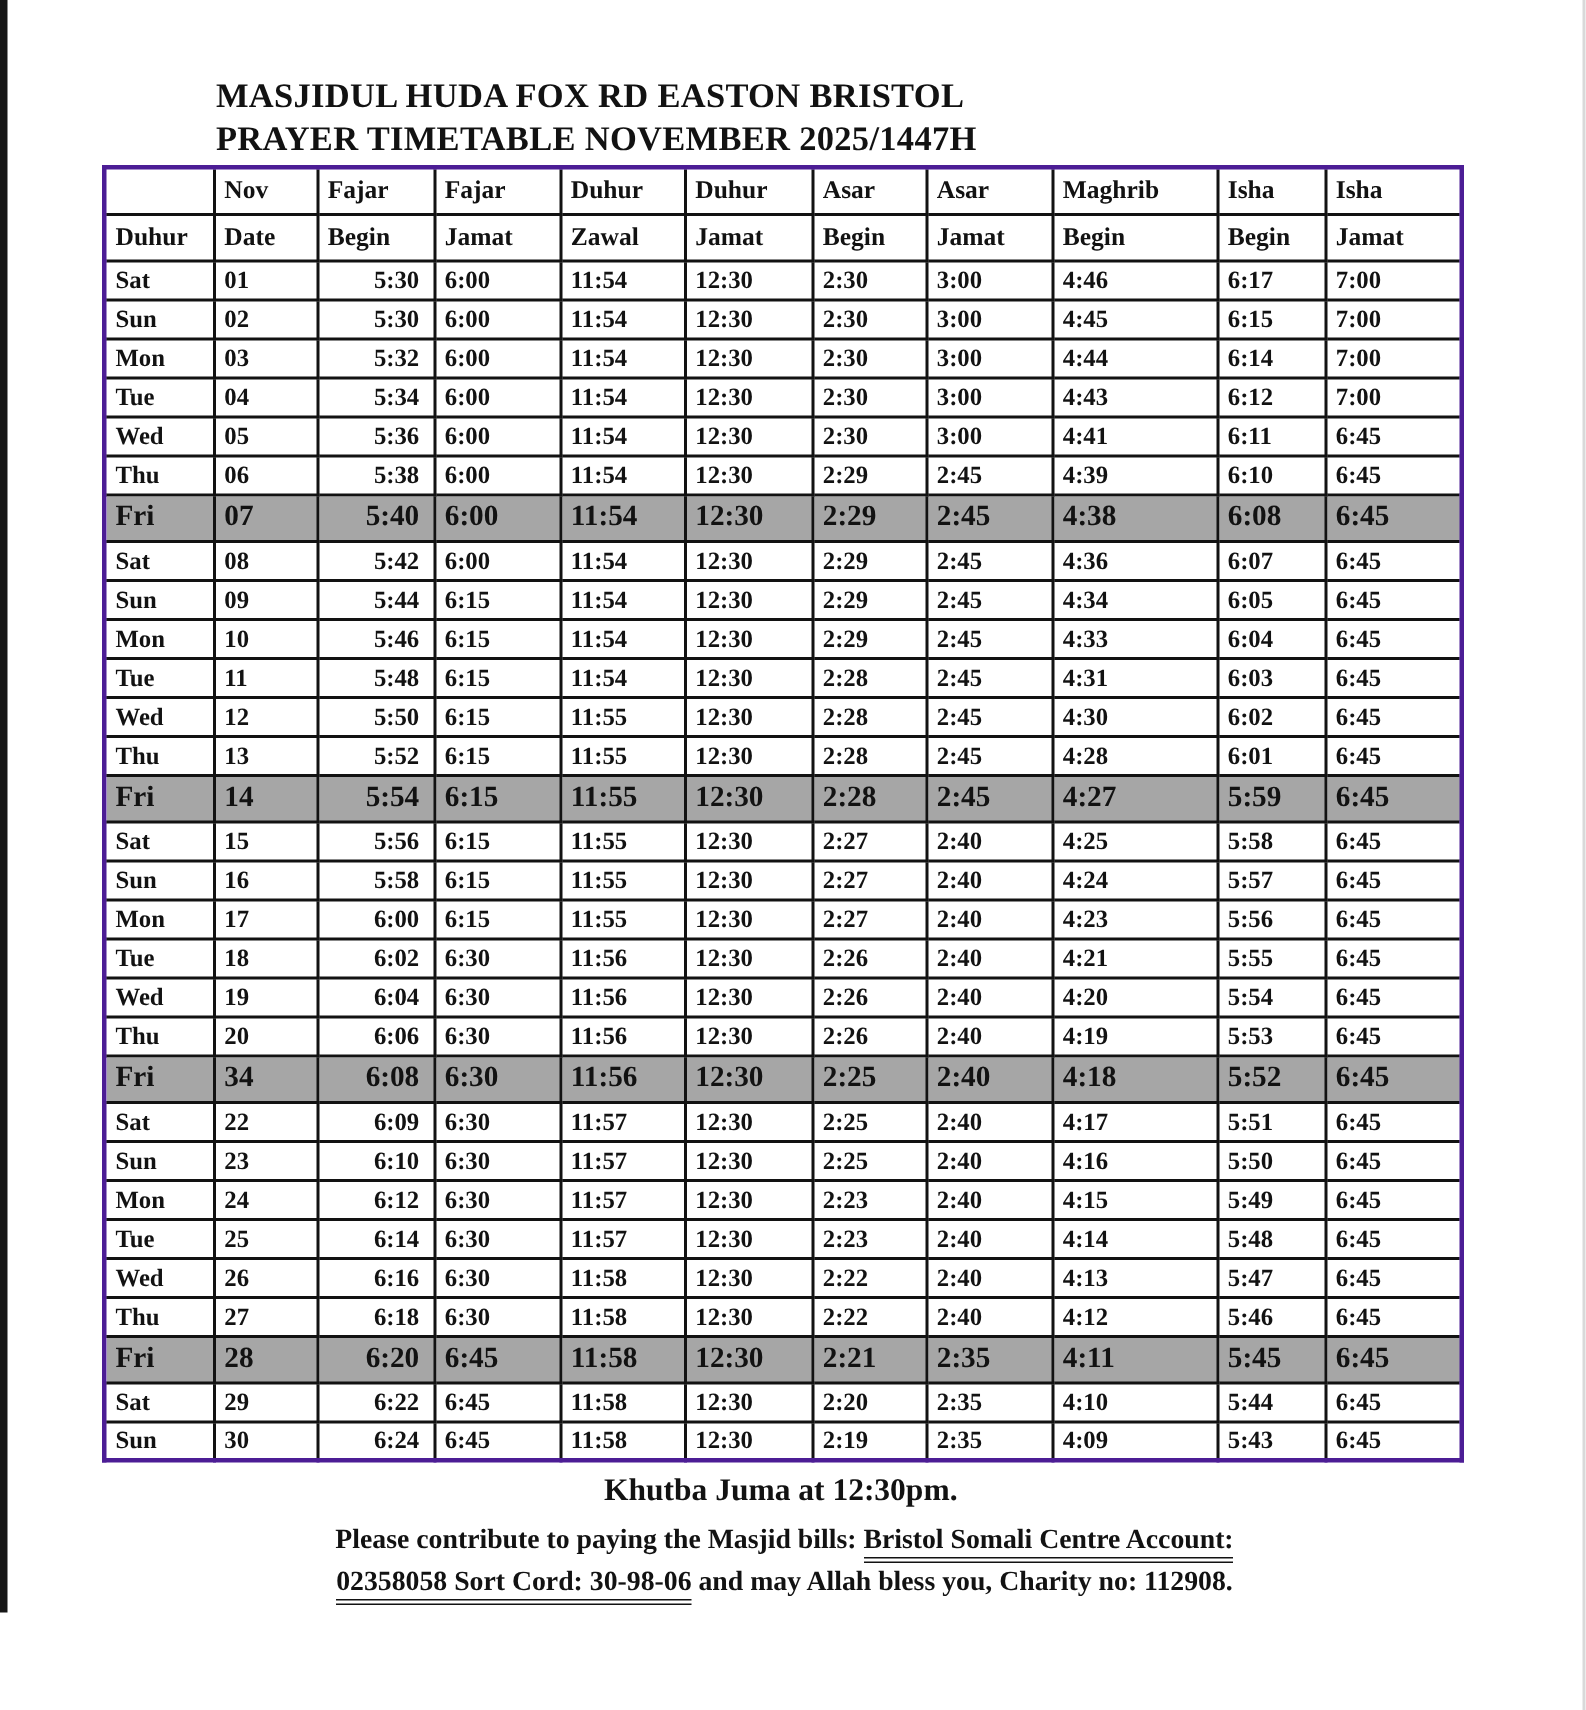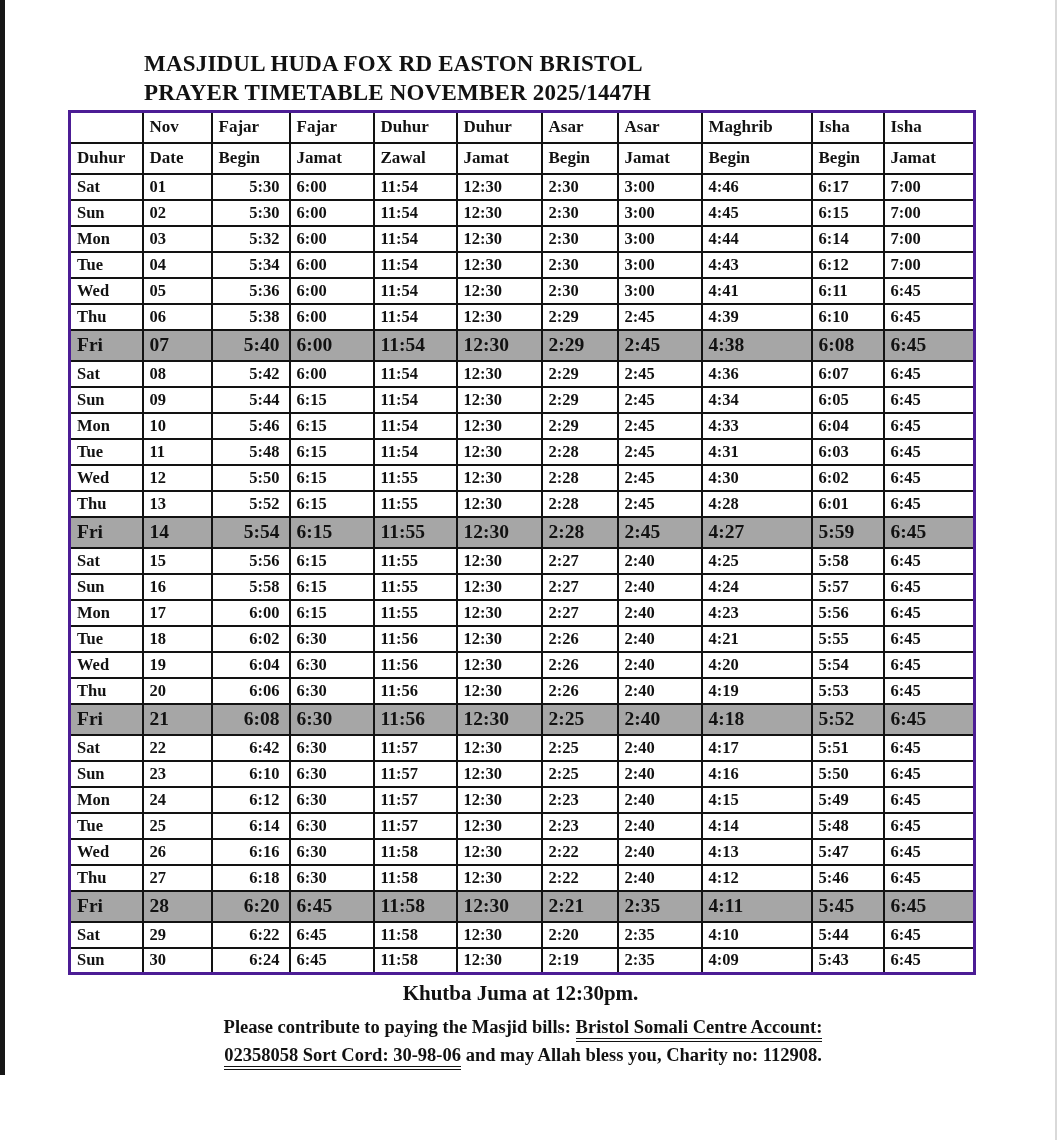--- a/index.html
+++ b/index.html
@@ -341,35 +341,35 @@
         <td>11:56</td>
         <td>12:30</td>
         <td>2:26</td>
         <td>2:40</td>
         <td>4:19</td>
         <td>5:53</td>
         <td>6:45</td>
       </tr>
       <tr class="friday">
         <td>Fri</td>
-        <td>21</td>
+        <td>34</td>
         <td class="right">6:08</td>
         <td>6:30</td>
         <td>11:56</td>
         <td>12:30</td>
         <td>2:25</td>
         <td>2:40</td>
         <td>4:18</td>
         <td>5:52</td>
         <td>6:45</td>
       </tr>
       <tr>
         <td>Sat</td>
         <td>22</td>
-        <td class="right">6:42</td>
+        <td class="right">6:09</td>
         <td>6:30</td>
         <td>11:57</td>
         <td>12:30</td>
         <td>2:25</td>
         <td>2:40</td>
         <td>4:17</td>
         <td>5:51</td>
         <td>6:45</td>
       </tr>
       <tr>

